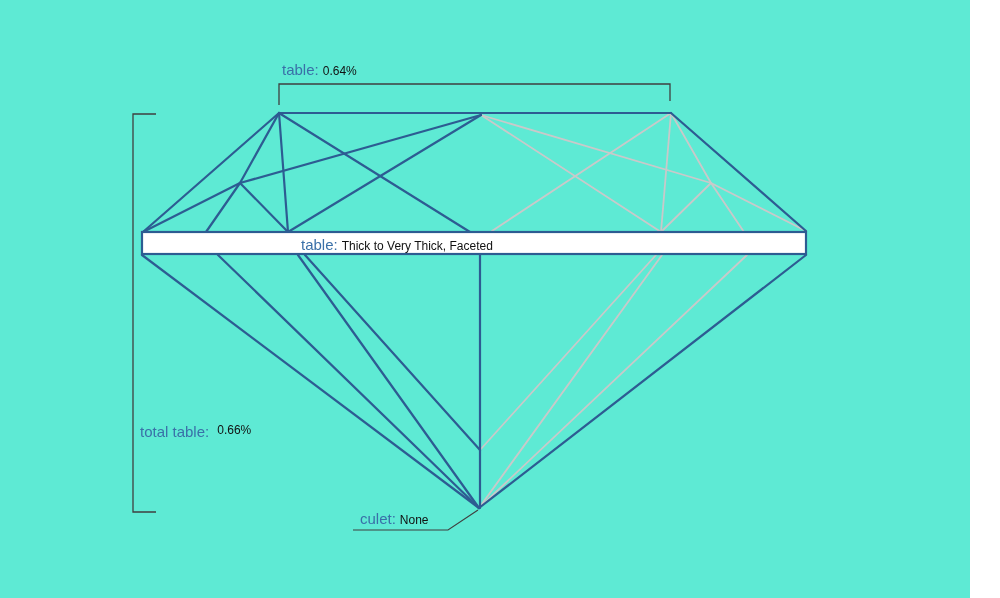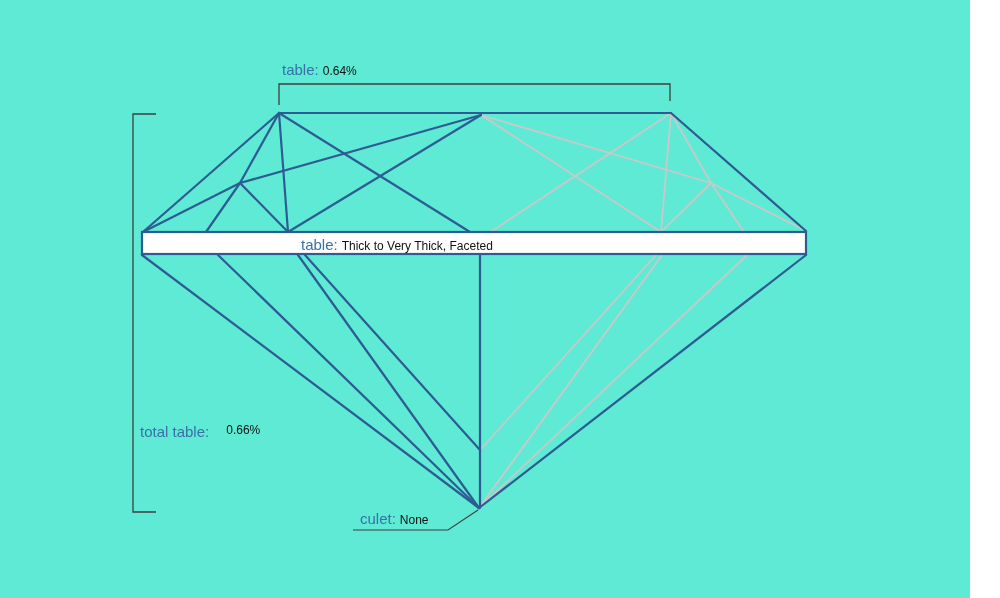--- a/index.html
+++ b/index.html
@@ -29,21 +29,21 @@
     font-size: 15px;
     color: #3a70a8;
   }
   .lbl .v {
     font-size: 12px;
     color: #111111;
     margin-left: 4px;
   }
   .lbl .v.raised {
     vertical-align: 3px;
-    margin-left: 17px;
+    margin-left: 8px;
   }
   .table-label   { left: 282px; top: 62px;  }
   .girdle-label  { left: 301px; top: 237px; }
   .depth-label   { left: 140px; top: 424px; }
   .culet-label   { left: 360px; top: 511px; }
 </style>
 </head>
 <body>
 
 <div class="stage">

